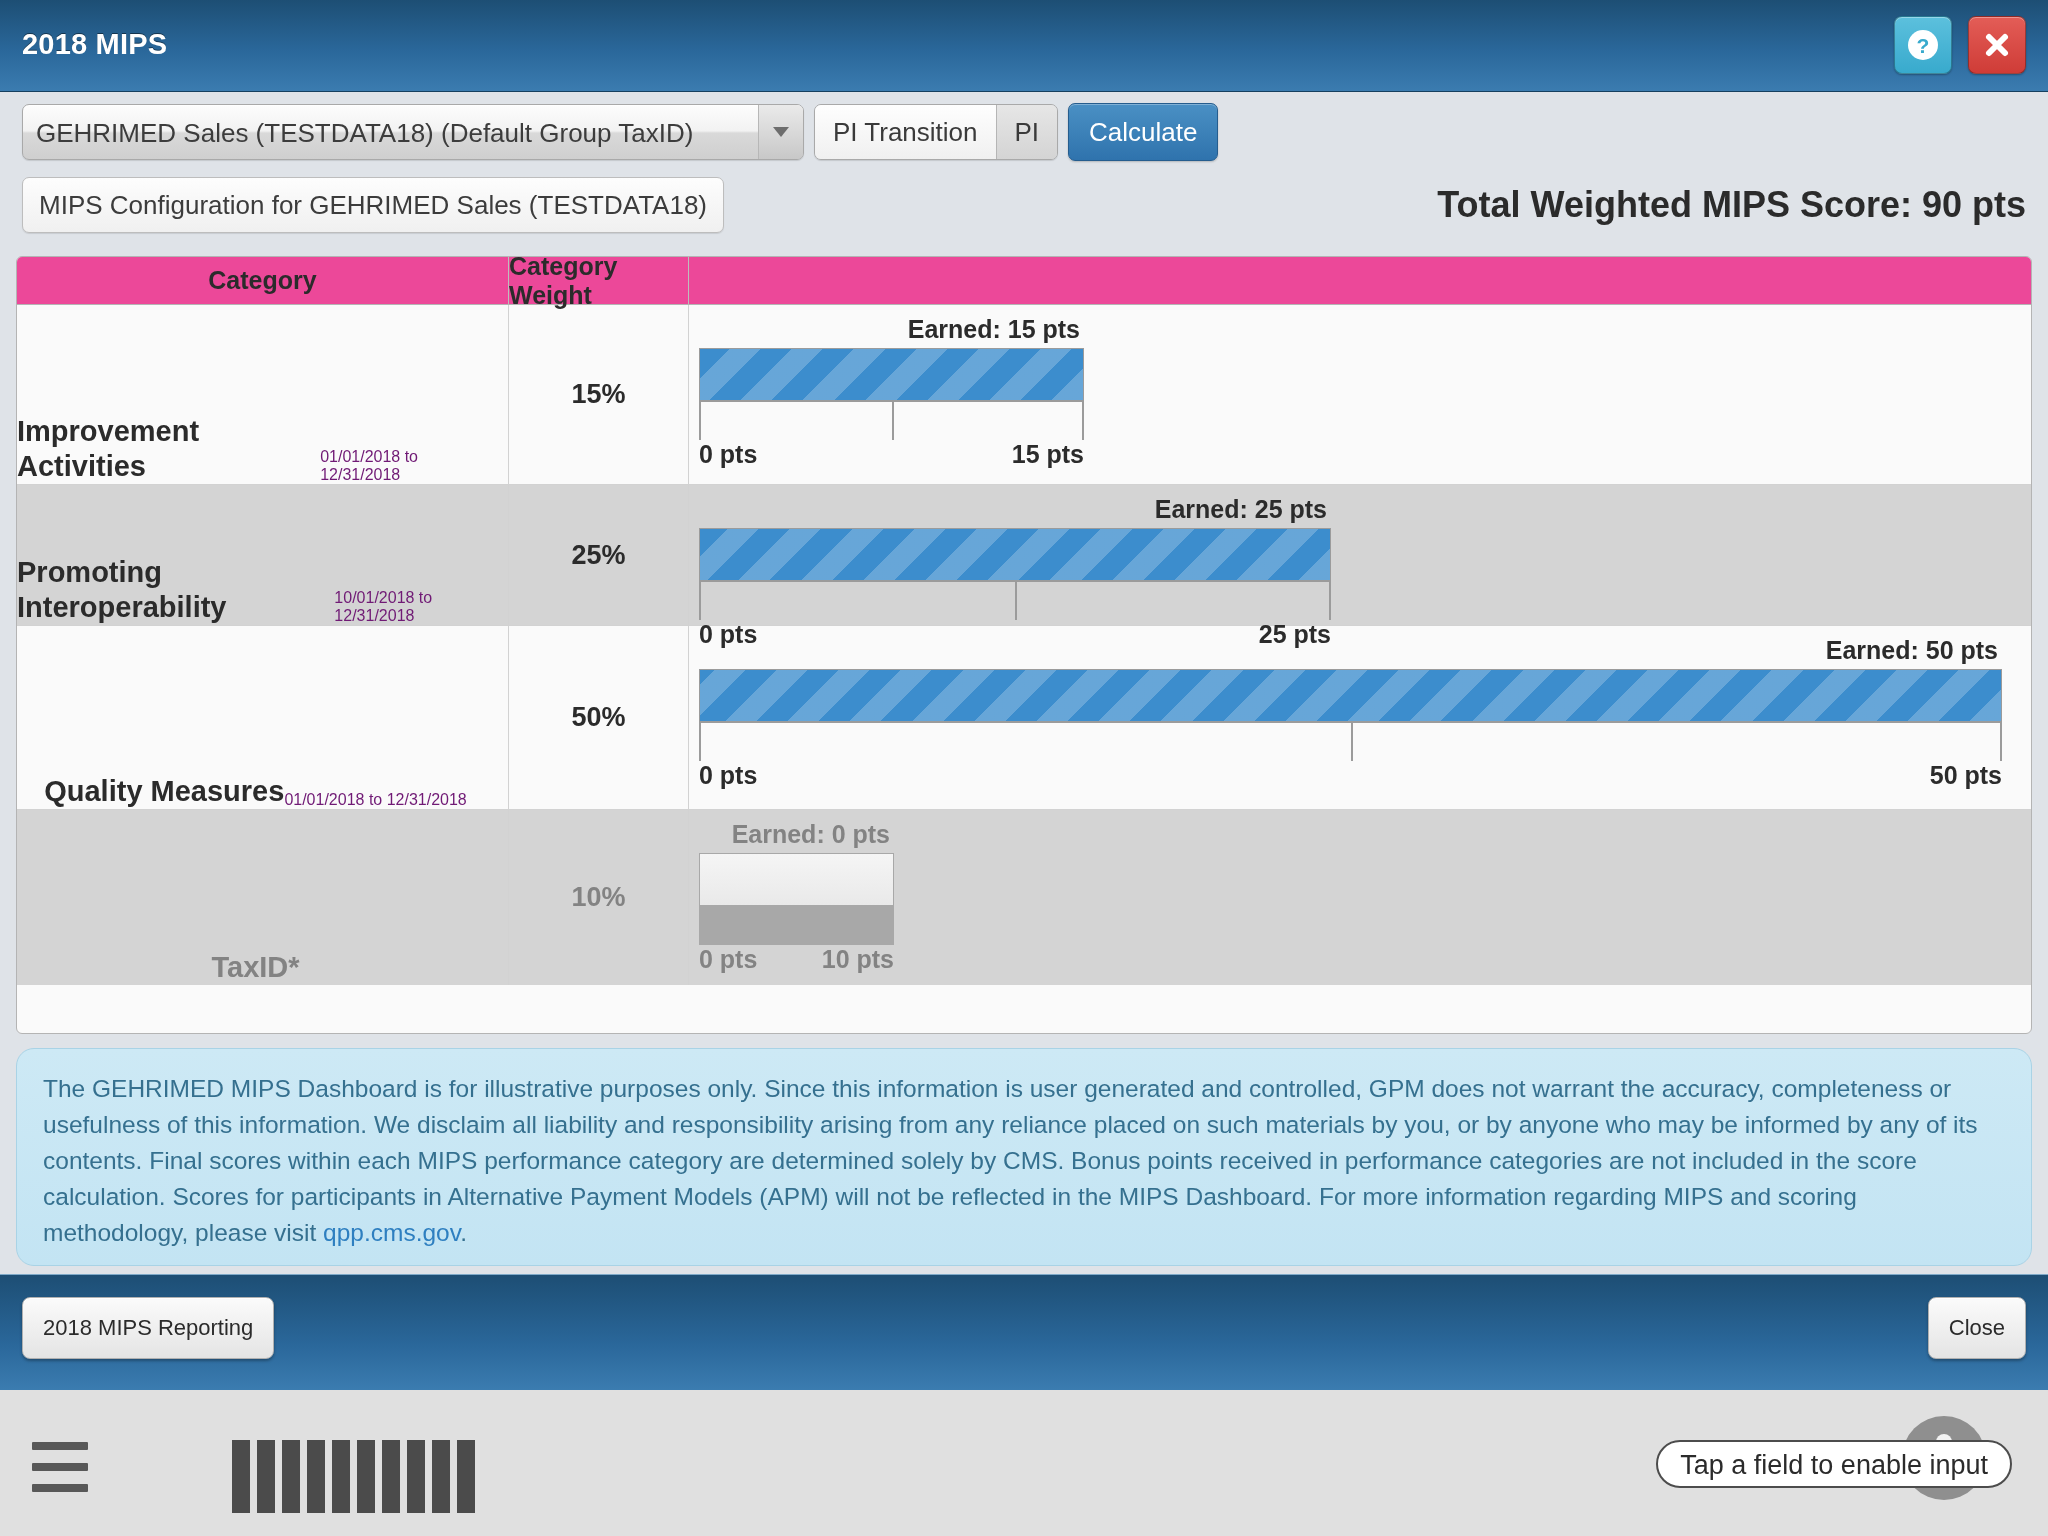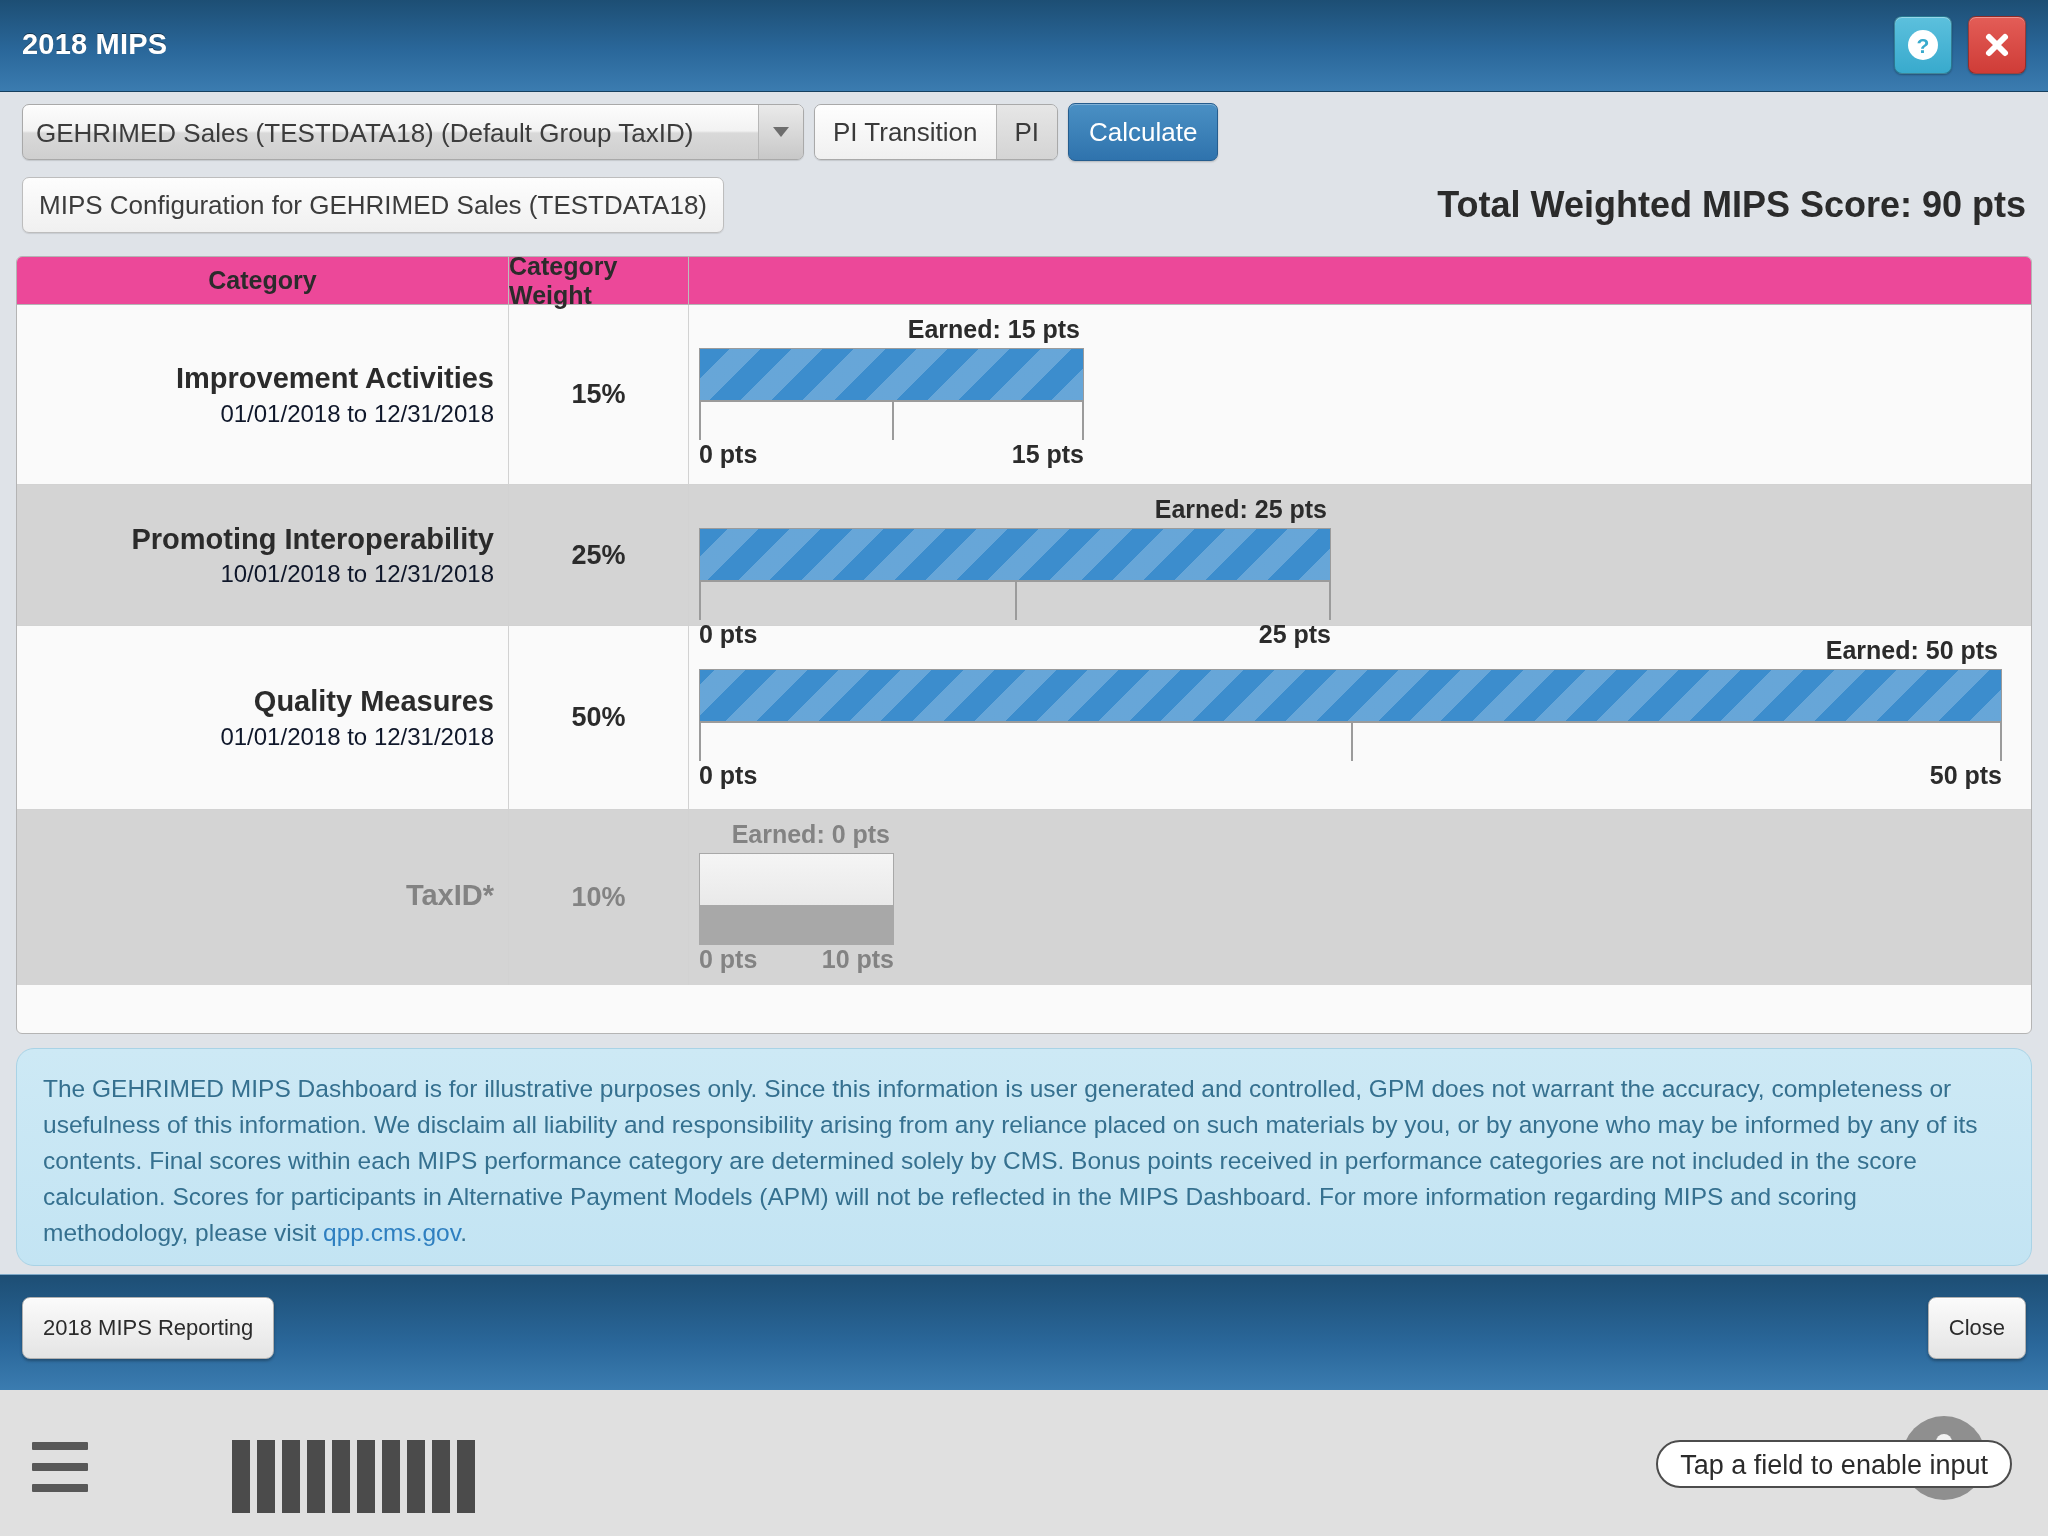--- a/index.html
+++ b/index.html
@@ -109,25 +109,25 @@
   .col-wt  { width: 180px; border-right: 1px solid #bdbdbd; }
   .col-ws  { flex: 1; }
 
   .row { display: flex; border-bottom: 1px solid #d2d2d2; }
   .row.light { background: #fafafa; }
   .row.dark  { background: #d4d4d4; }
   .row.last  { border-bottom: none; }
 
   .cell-cat {
     width: 492px; border-right: 1px solid #d2d2d2;
-    display: flex; flex-direction: column; align-items: flex-end;
+    display: flex; flex-direction: row; align-items: flex-end;
     justify-content: center; padding-right: 14px;
   }
   .cat-name { font-size: 29px; font-weight: bold; color: #2b2b2b; line-height: 1.2; }
-  .cat-dates { font-size: 24px; color: #0f172a; margin-top: 4px; }
+  .cat-dates { font-size: 16px; color: #701a75; margin-top: 4px; }
   .cell-wt {
     width: 180px; border-right: 1px solid #d2d2d2;
     display: flex; align-items: center; justify-content: center;
     font-size: 27px; font-weight: bold; color: #2b2b2b;
   }
   .cell-ws { flex: 1; position: relative; padding: 10px 0 0 10px; }
 
   .dim .cat-name, .dim .cat-dates, .dim-wt { color: #838383 !important; }
 
   

